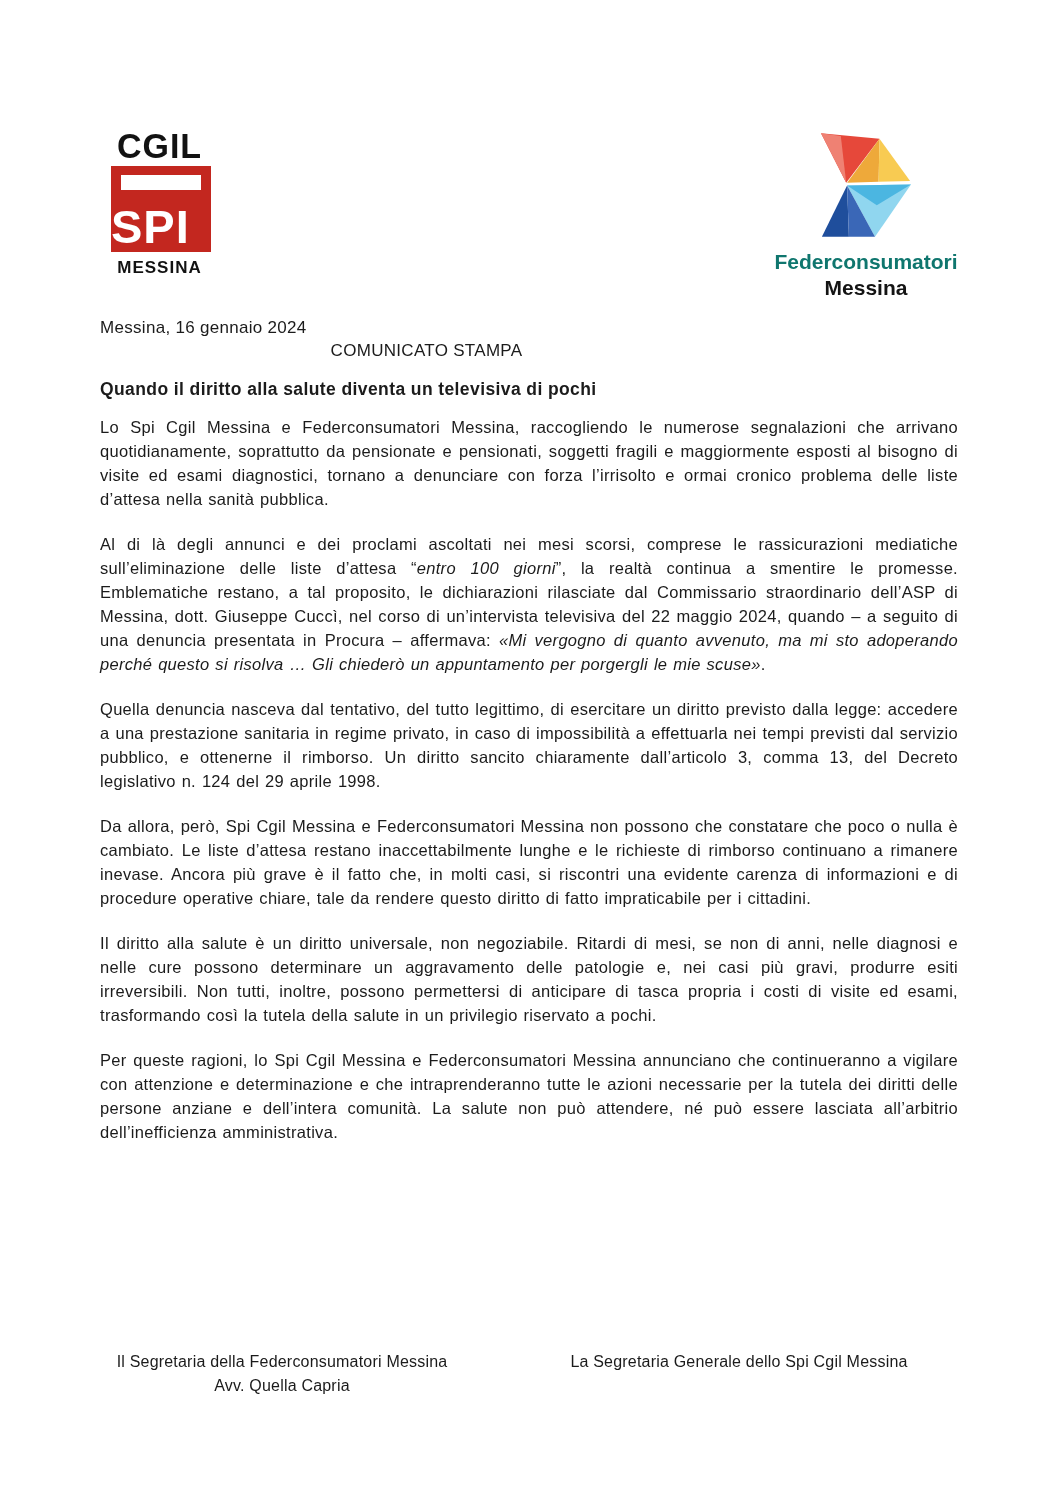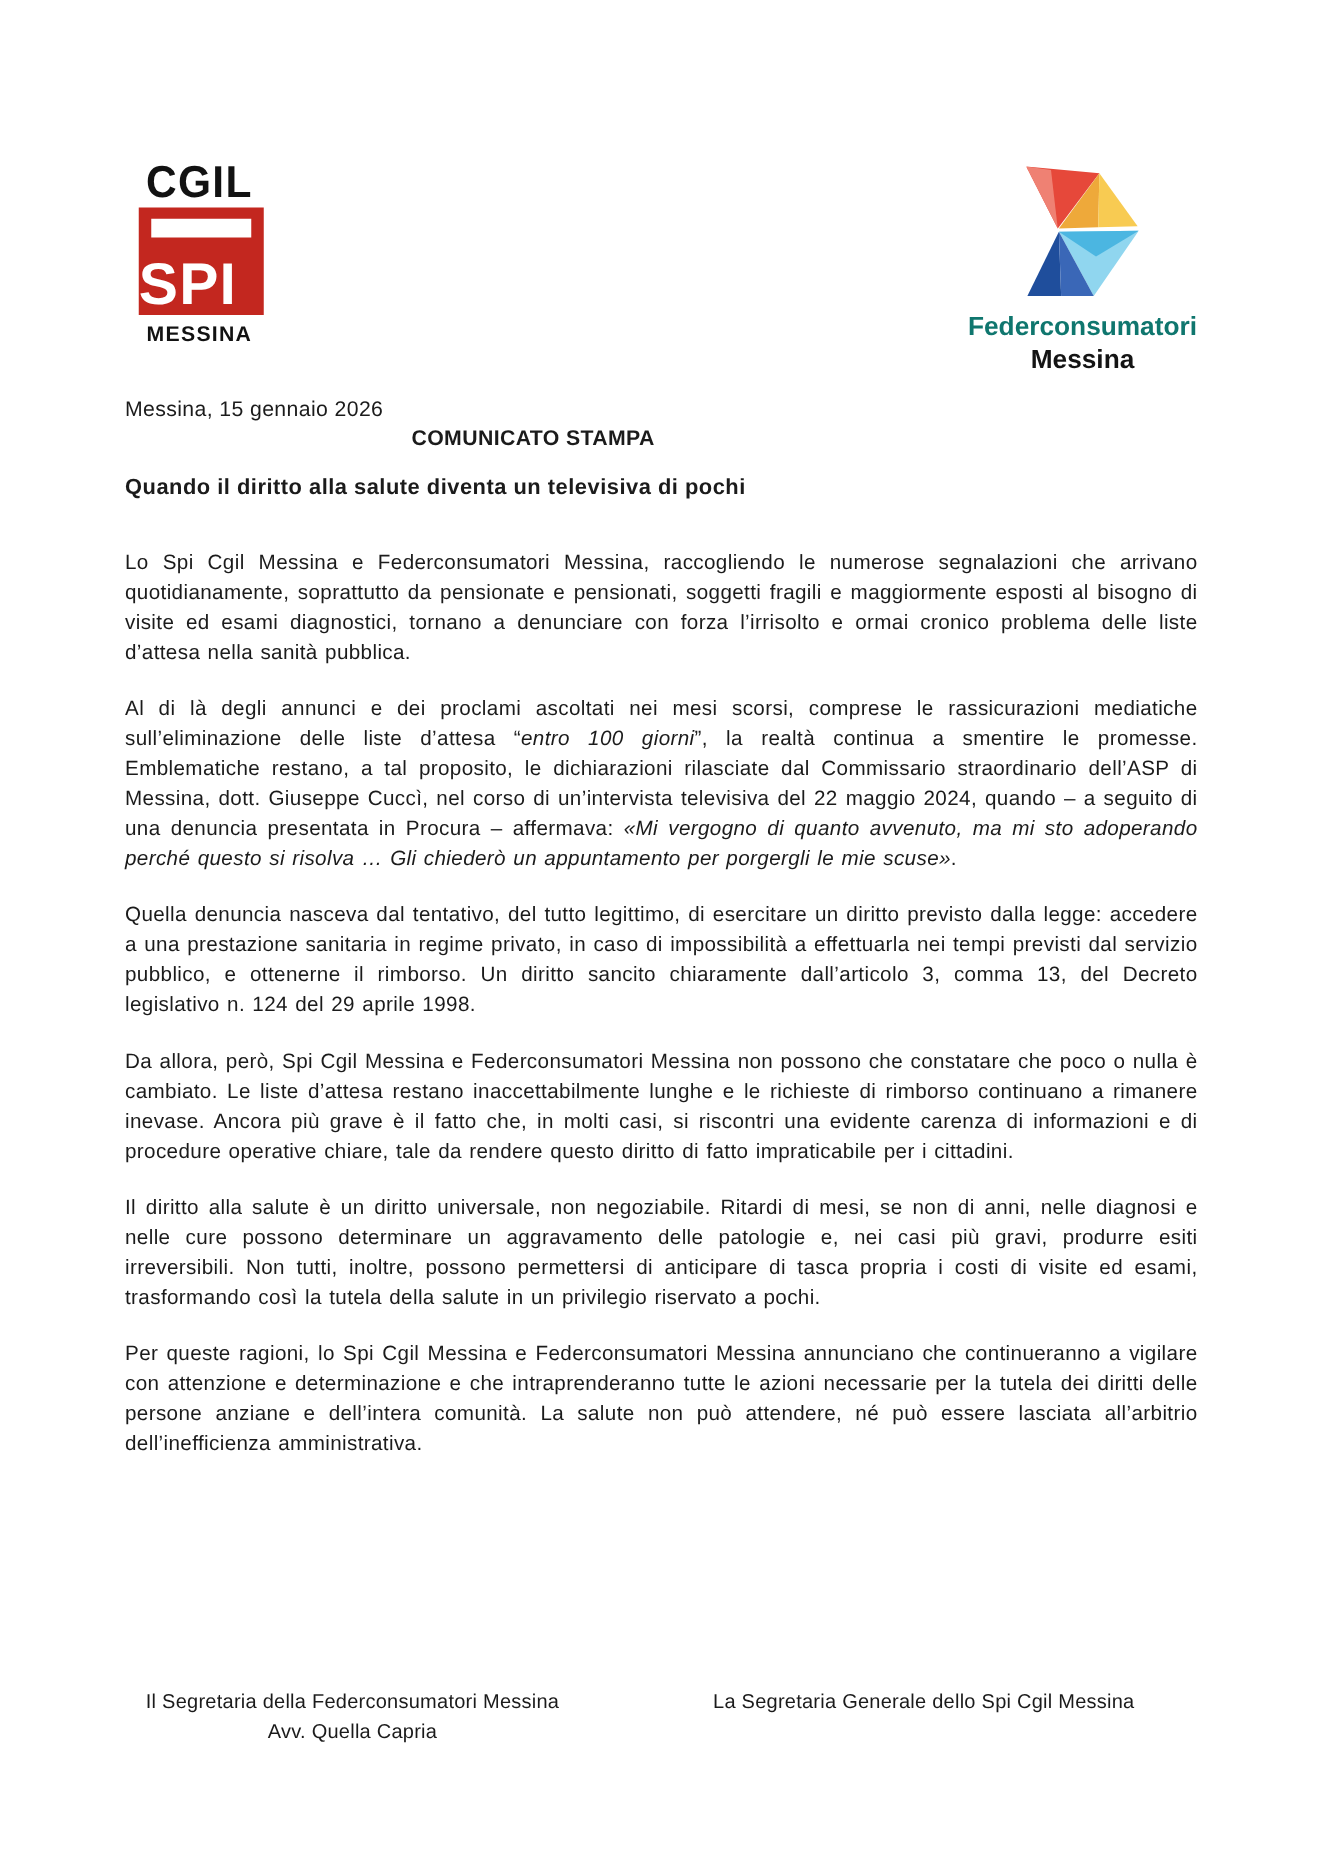--- a/index.html
+++ b/index.html
@@ -20,24 +20,24 @@
   .spi-bar{position:absolute;left:10px;right:10px;top:9px;height:15px;background:#ffffff;}
   .spi-word{position:absolute;left:0;right:0;bottom:1px;text-align:left;font-weight:bold;font-size:47px;line-height:1.05;color:#ffffff;letter-spacing:1px;}
   .cgil-city{margin-top:6px;text-align:center;font-weight:bold;font-size:17px;letter-spacing:1px;color:#121212;}
   
   .fed-logo{position:absolute;left:764px;top:133px;width:204px;text-align:center;}
   .fed-svg{width:90px;height:104px;display:block;margin:0 auto;}
   .fed-name{margin-top:12px;font-weight:bold;font-size:21px;line-height:1.25;color:#0f766e;}
   .fed-city{font-weight:bold;font-size:21px;line-height:1.25;color:#141414;}
   
   .date-line{position:absolute;left:100px;top:318px;font-size:17px;letter-spacing:0.3px;}
-  .press-label{position:absolute;left:0;top:341px;width:853px;text-align:center;font-size:17px;letter-spacing:0.3px;font-weight:bold;}
+  .press-label{position:absolute;left:0;top:341px;width:853px;text-align:center;font-size:17px;letter-spacing:0.3px;}
   .doc-title{position:absolute;left:100px;top:379px;width:860px;font-size:17.5px;font-weight:bold;letter-spacing:0.4px;}
   
-  .body-text{position:absolute;left:100px;top:417px;width:858px;}
+  .body-text{position:absolute;left:100px;top:394px;width:858px;}
   .body-text p{margin:21px 0 0;font-size:16.5px;line-height:24px;text-align:justify;letter-spacing:0.3px;word-spacing:1px;}
   .italic{font-style:italic;}
   
   .sig{position:absolute;top:1350px;font-size:16px;line-height:24px;text-align:center;letter-spacing:0.2px;}
   .sig-left{left:96px;width:372px;}
   .sig-right{left:548px;width:382px;}
 </style>
 </head>
 <body>
 
@@ -60,21 +60,21 @@
       <polygon points="65,6 64,54 99,53" fill="#F8CB52"></polygon>
       <polygon points="29,58 100,57 60,115" fill="#90D6EF"></polygon>
       <polygon points="29,58 100,57 62,80" fill="#4BB6E1"></polygon>
       <polygon points="29,58 1,115 31,115" fill="#1F4E9C"></polygon>
       <polygon points="29,58 31,115 60,115" fill="#3A67B7"></polygon>
     </svg>
     <div class="fed-name">Federconsumatori</div>
     <div class="fed-city">Messina</div>
   </div>
 
-  <div class="date-line">Messina, 15 gennaio 2026</div>
+  <div class="date-line">Messina, 16 gennaio 2024</div>
   <div class="press-label">COMUNICATO STAMPA</div>
 
   <div class="doc-title">Quando il diritto alla salute diventa un televisiva di pochi</div>
 
   <div class="body-text">
     <p>Lo Spi Cgil Messina e Federconsumatori Messina, raccogliendo le numerose segnalazioni che arrivano quotidianamente, soprattutto da pensionate e pensionati, soggetti fragili e maggiormente esposti al bisogno di visite ed esami diagnostici, tornano a denunciare con forza l’irrisolto e ormai cronico problema delle liste d’attesa nella sanità pubblica.</p>
     <p><span>Al di là degli annunci e dei proclami ascoltati nei mesi scorsi, comprese le rassicurazioni mediatiche sull’eliminazione delle liste d’attesa “</span><span class="italic">entro 100 giorni</span><span>”, la realtà continua a smentire le promesse. Emblematiche restano, a tal proposito, le dichiarazioni rilasciate dal Commissario straordinario dell’ASP di Messina, dott. Giuseppe Cuccì, nel corso di un’intervista televisiva del 22 maggio 2024, quando – a seguito di una denuncia presentata in Procura – affermava: </span><span class="italic">«Mi vergogno di quanto avvenuto, ma mi sto adoperando perché questo si risolva … Gli chiederò un appuntamento per porgergli le mie scuse»</span><span>.</span></p>
     <p>Quella denuncia nasceva dal tentativo, del tutto legittimo, di esercitare un diritto previsto dalla legge: accedere a una prestazione sanitaria in regime privato, in caso di impossibilità a effettuarla nei tempi previsti dal servizio pubblico, e ottenerne il rimborso. Un diritto sancito chiaramente dall’articolo 3, comma 13, del Decreto legislativo n. 124 del 29 aprile 1998.</p>
     <p>Da allora, però, Spi Cgil Messina e Federconsumatori Messina non possono che constatare che poco o nulla è cambiato. Le liste d’attesa restano inaccettabilmente lunghe e le richieste di rimborso continuano a rimanere inevase. Ancora più grave è il fatto che, in molti casi, si riscontri una evidente carenza di informazioni e di procedure operative chiare, tale da rendere questo diritto di fatto impraticabile per i cittadini.</p>
     <p>Il diritto alla salute è un diritto universale, non negoziabile. Ritardi di mesi, se non di anni, nelle diagnosi e nelle cure possono determinare un aggravamento delle patologie e, nei casi più gravi, produrre esiti irreversibili. Non tutti, inoltre, possono permettersi di anticipare di tasca propria i costi di visite ed esami, trasformando così la tutela della salute in un privilegio riservato a pochi.</p>

